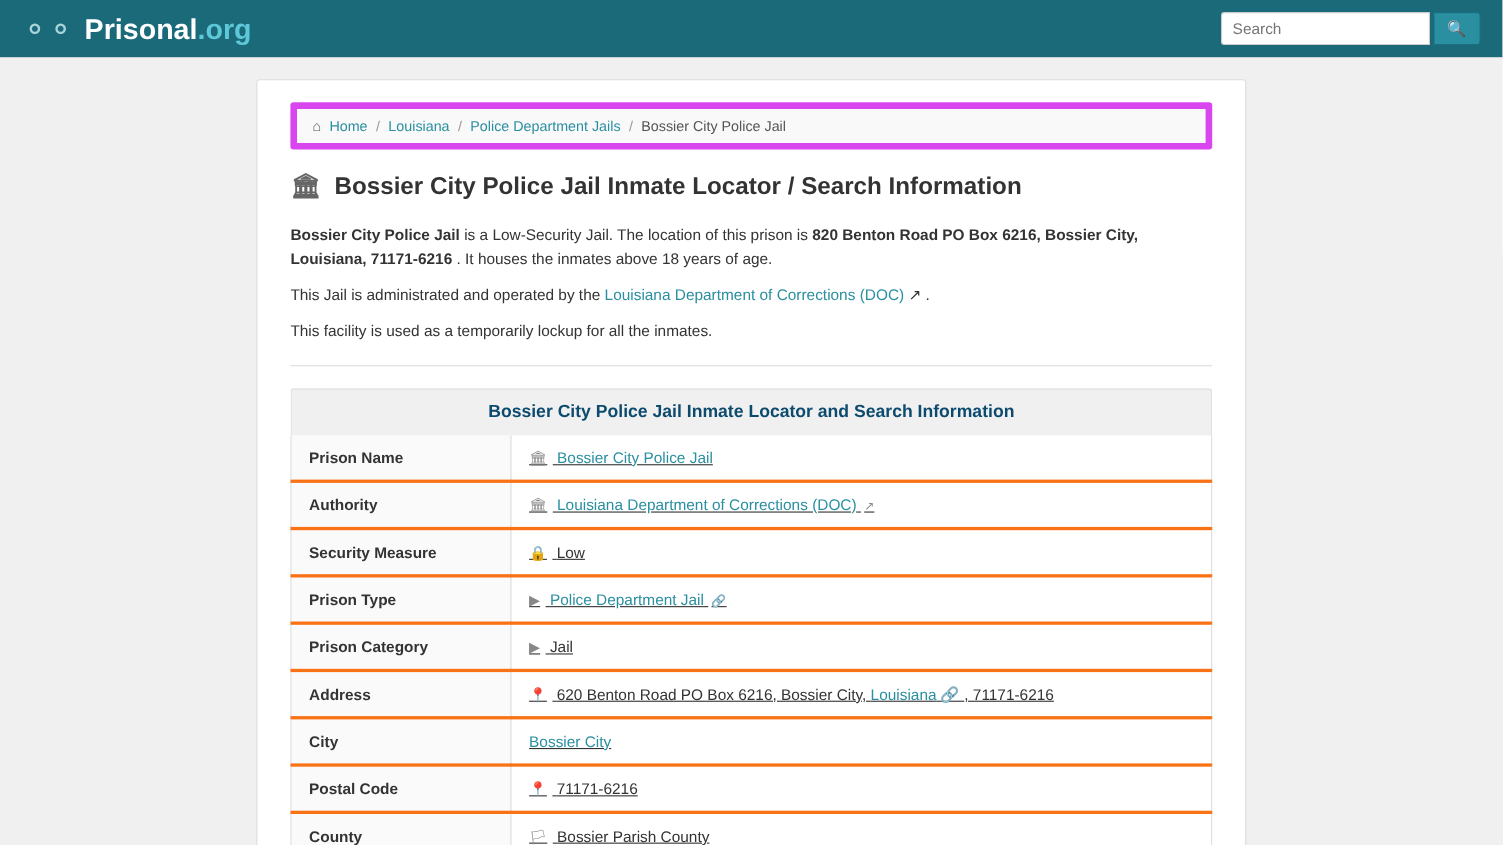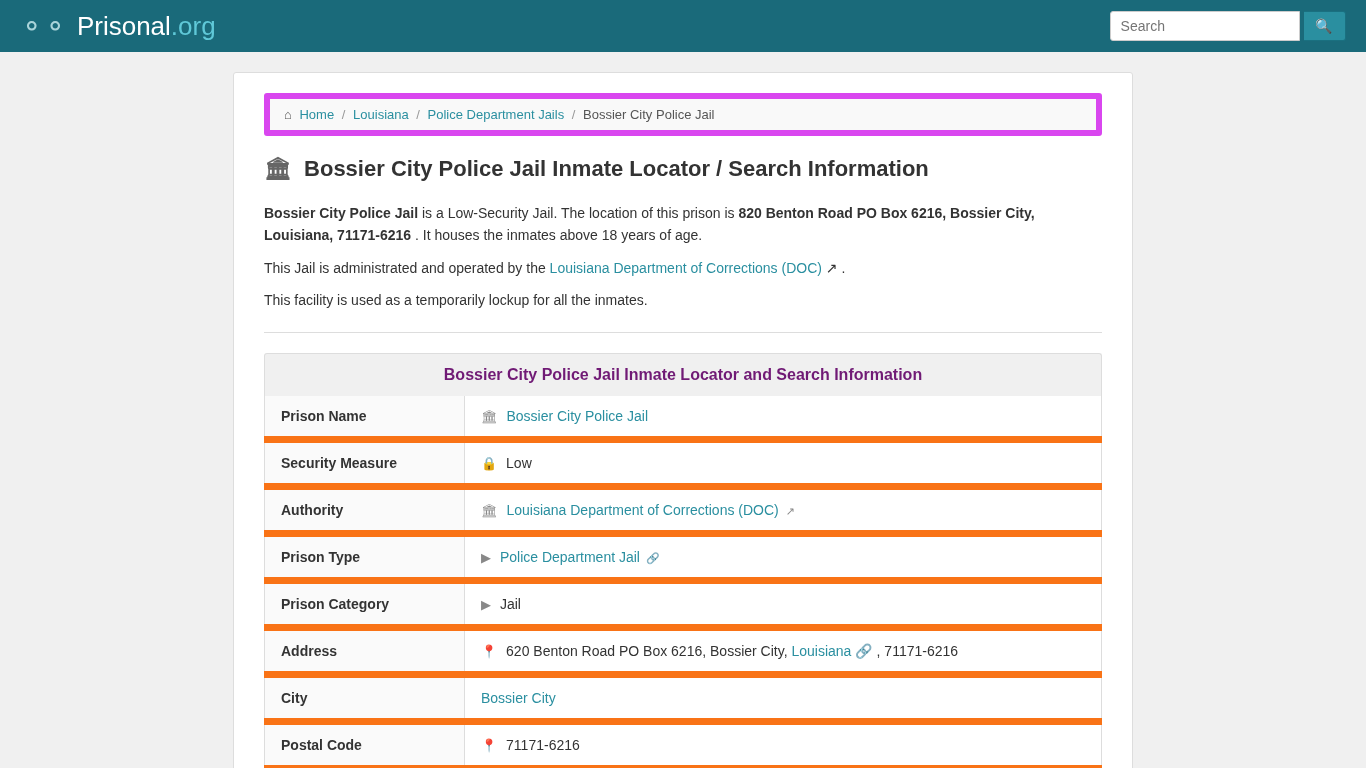--- a/index.html
+++ b/index.html
@@ -18,21 +18,21 @@
       display: flex;
       align-items: center;
       gap: 10px;
     }
     .logo-icon {
       font-size: 28px;
       color: #aad4da;
     }
     .logo-text {
       font-size: 26px;
-      font-weight: normal;
+      font-weight: bold;
       color: #fff;
       text-decoration: none;
     }
     .logo-text span {
       color: #5fc8d8;
     }
     .search-area {
       display: flex;
       align-items: center;
       gap: 4px;
@@ -114,49 +114,50 @@
 
     
     .table-section-title {
       background: #f0f0f0;
       border: 1px solid #ddd;
       border-bottom: none;
       padding: 12px 20px;
       text-align: center;
       font-size: 16px;
       font-weight: bold;
-      color: #701a75;
+      color: #0c4a6e;
       border-radius: 3px 3px 0 0;
     }
 
     .info-table {
       width: 100%;
       border-collapse: collapse;
       border: 1px solid #ddd;
       border-top: none;
     }
     .info-table tr {
-      border-bottom: 7px solid #f97316;
+      border-bottom: 3px solid #f97316;
     }
     .info-table tr:last-child {
       border-bottom: none;
     }
     .info-table td {
       padding: 12px 16px;
       vertical-align: middle;
     }
     .info-table td:first-child {
       width: 200px;
       font-weight: bold;
       background: #fafafa;
       color: #333;
       border-right: 1px solid #ddd;
     }
     .info-table td:last-child {
       color: #333;
+      text-decoration: underline;
     }
     .info-table a {
       color: #2a8fa0;
       text-decoration: none;
     }
 
     .cell-icon {
       margin-right: 5px;
       color: #888;
       font-size: 13px;
@@ -233,36 +234,36 @@
           <span>Prison Name</span>
         </td>
         <td>
           <span class="cell-icon">🏛</span>
           <a href="#">Bossier City Police Jail</a>
         </td>
       </tr>
 
       <tr>
         <td>
-          <span>Security Measure</span>
-        </td>
-        <td>
-          <span class="cell-icon">🔒</span>
-          <span>Low</span>
-        </td>
-      </tr>
-
-      <tr>
-        <td>
           <span>Authority</span>
         </td>
         <td>
           <span class="cell-icon">🏛</span>
           <a href="#">Louisiana Department of Corrections (DOC)</a>
           <span class="ext-link-icon">↗</span>
+        </td>
+      </tr>
+
+      <tr>
+        <td>
+          <span>Security Measure</span>
+        </td>
+        <td>
+          <span class="cell-icon">🔒</span>
+          <span>Low</span>
         </td>
       </tr>
 
       <tr>
         <td>
           <span>Prison Type</span>
         </td>
         <td>
           <span class="cell-icon">▶</span>
           <a href="#">Police Department Jail</a>

